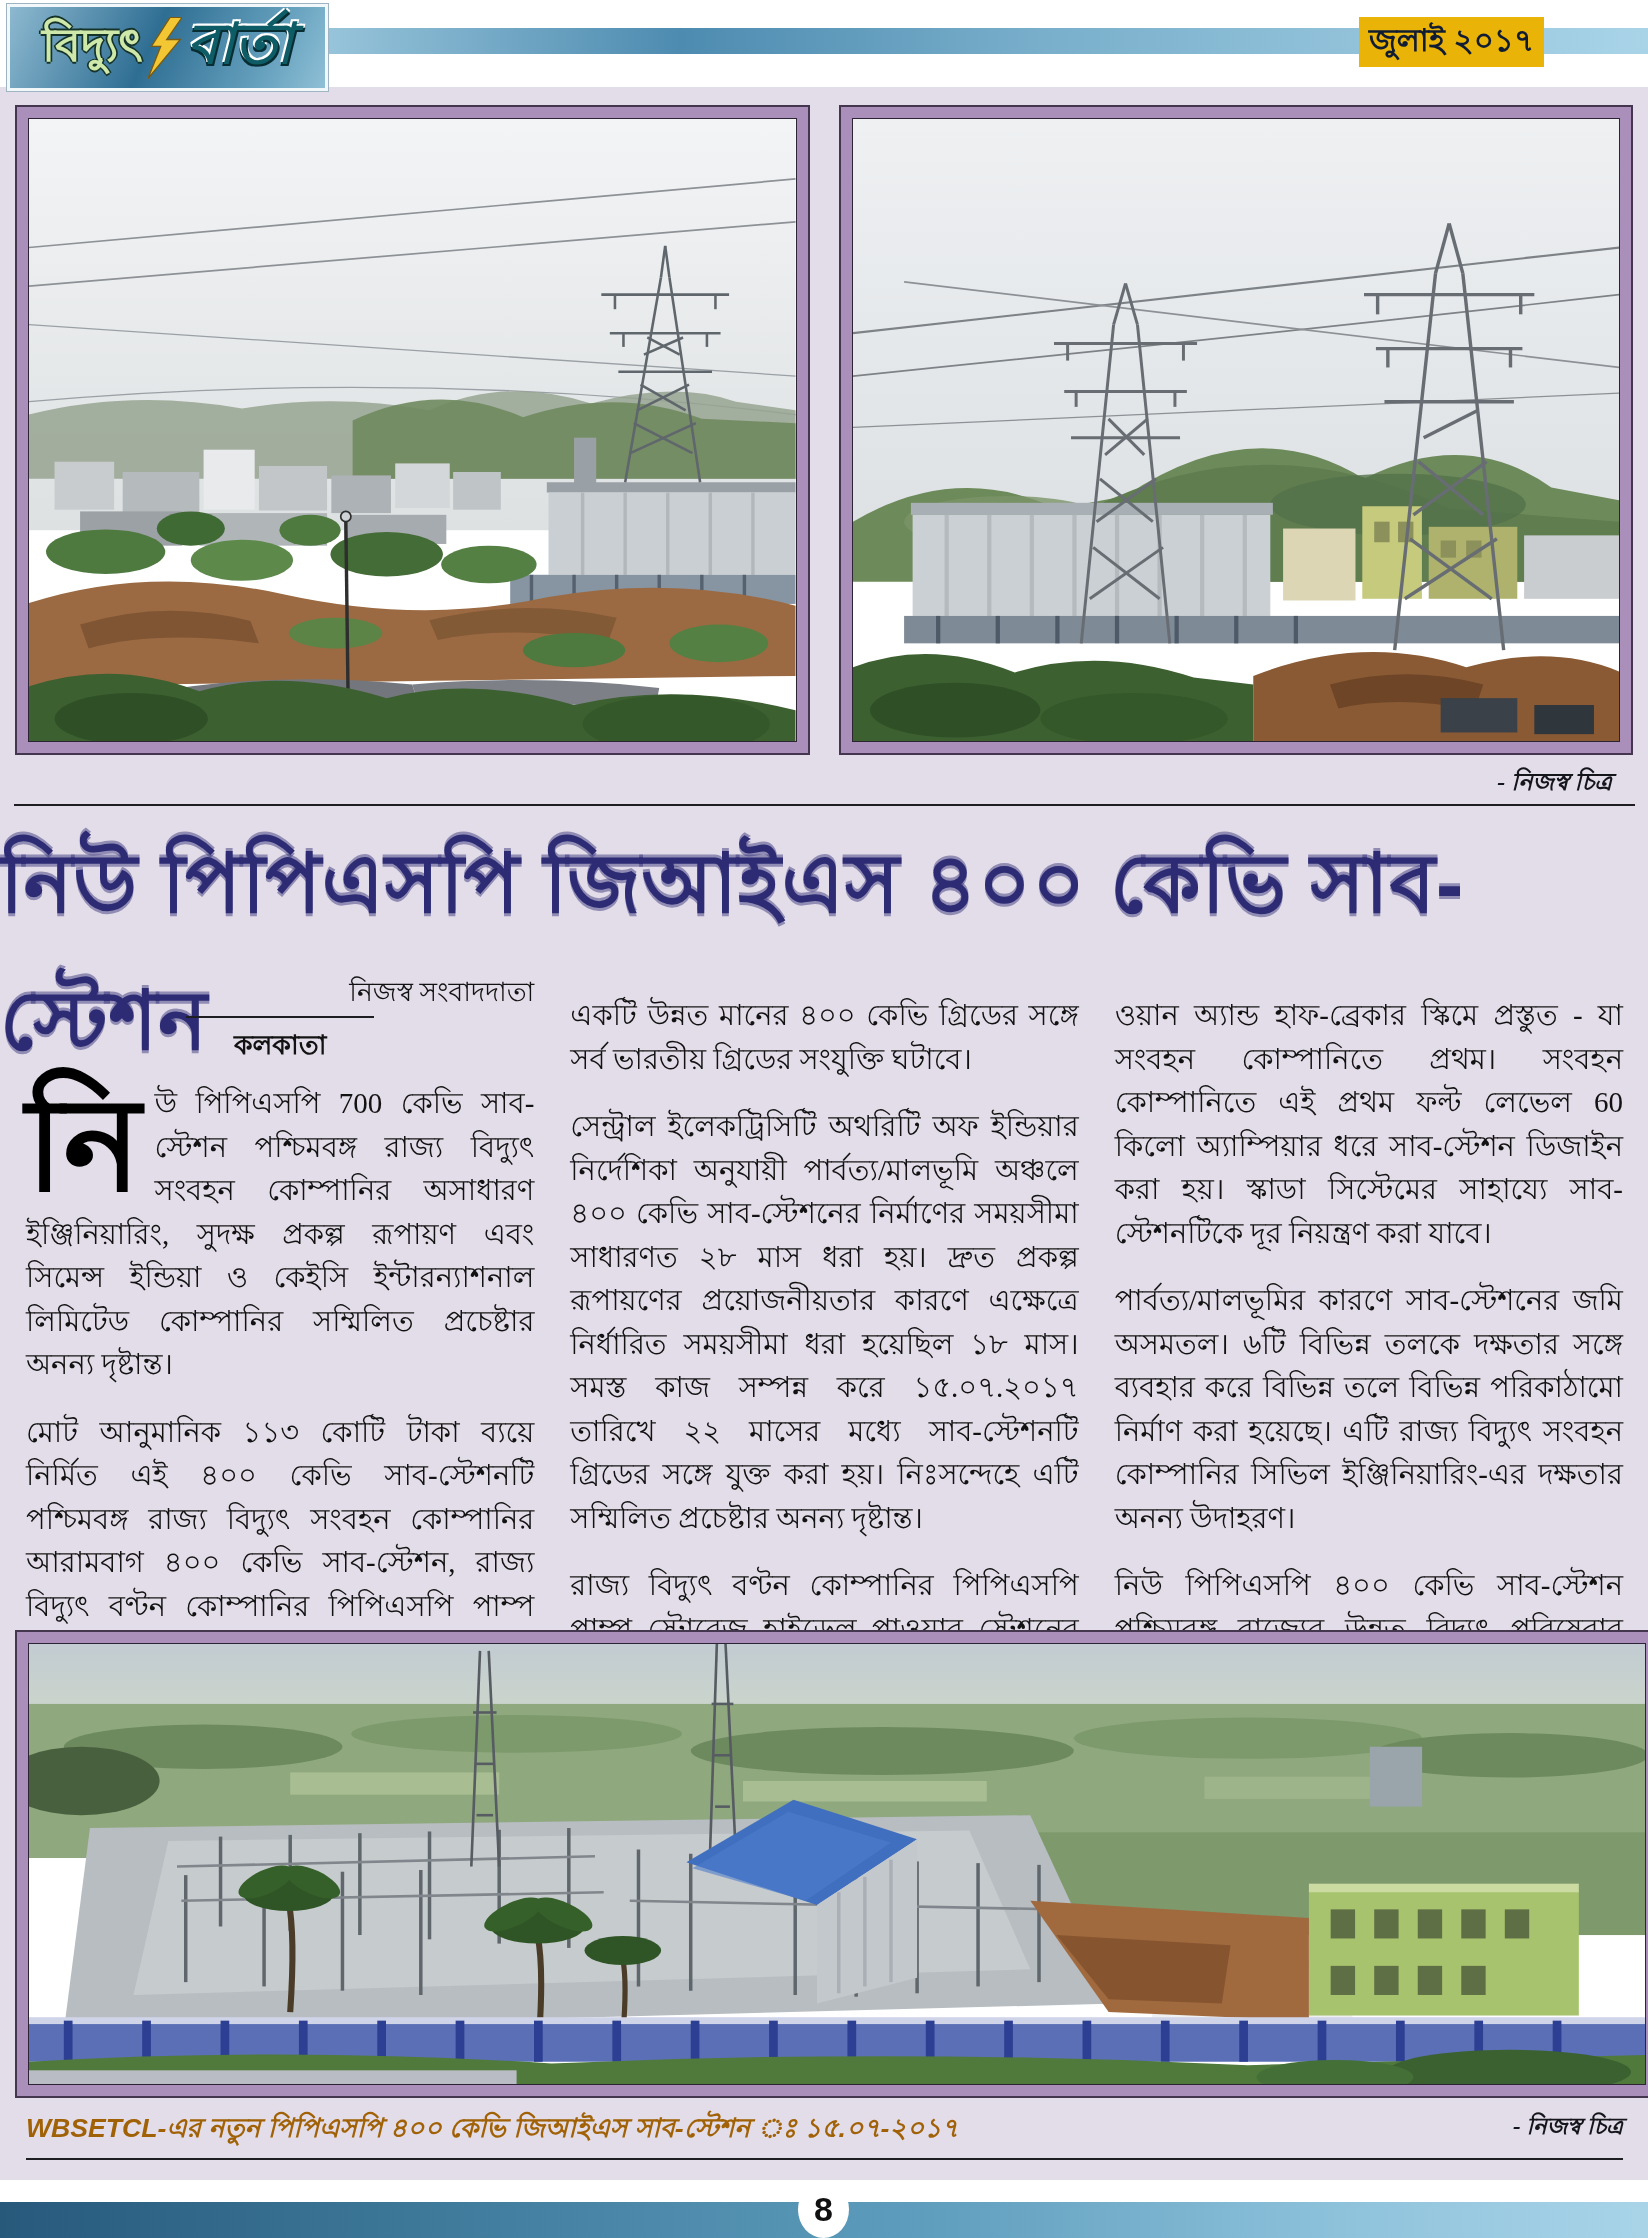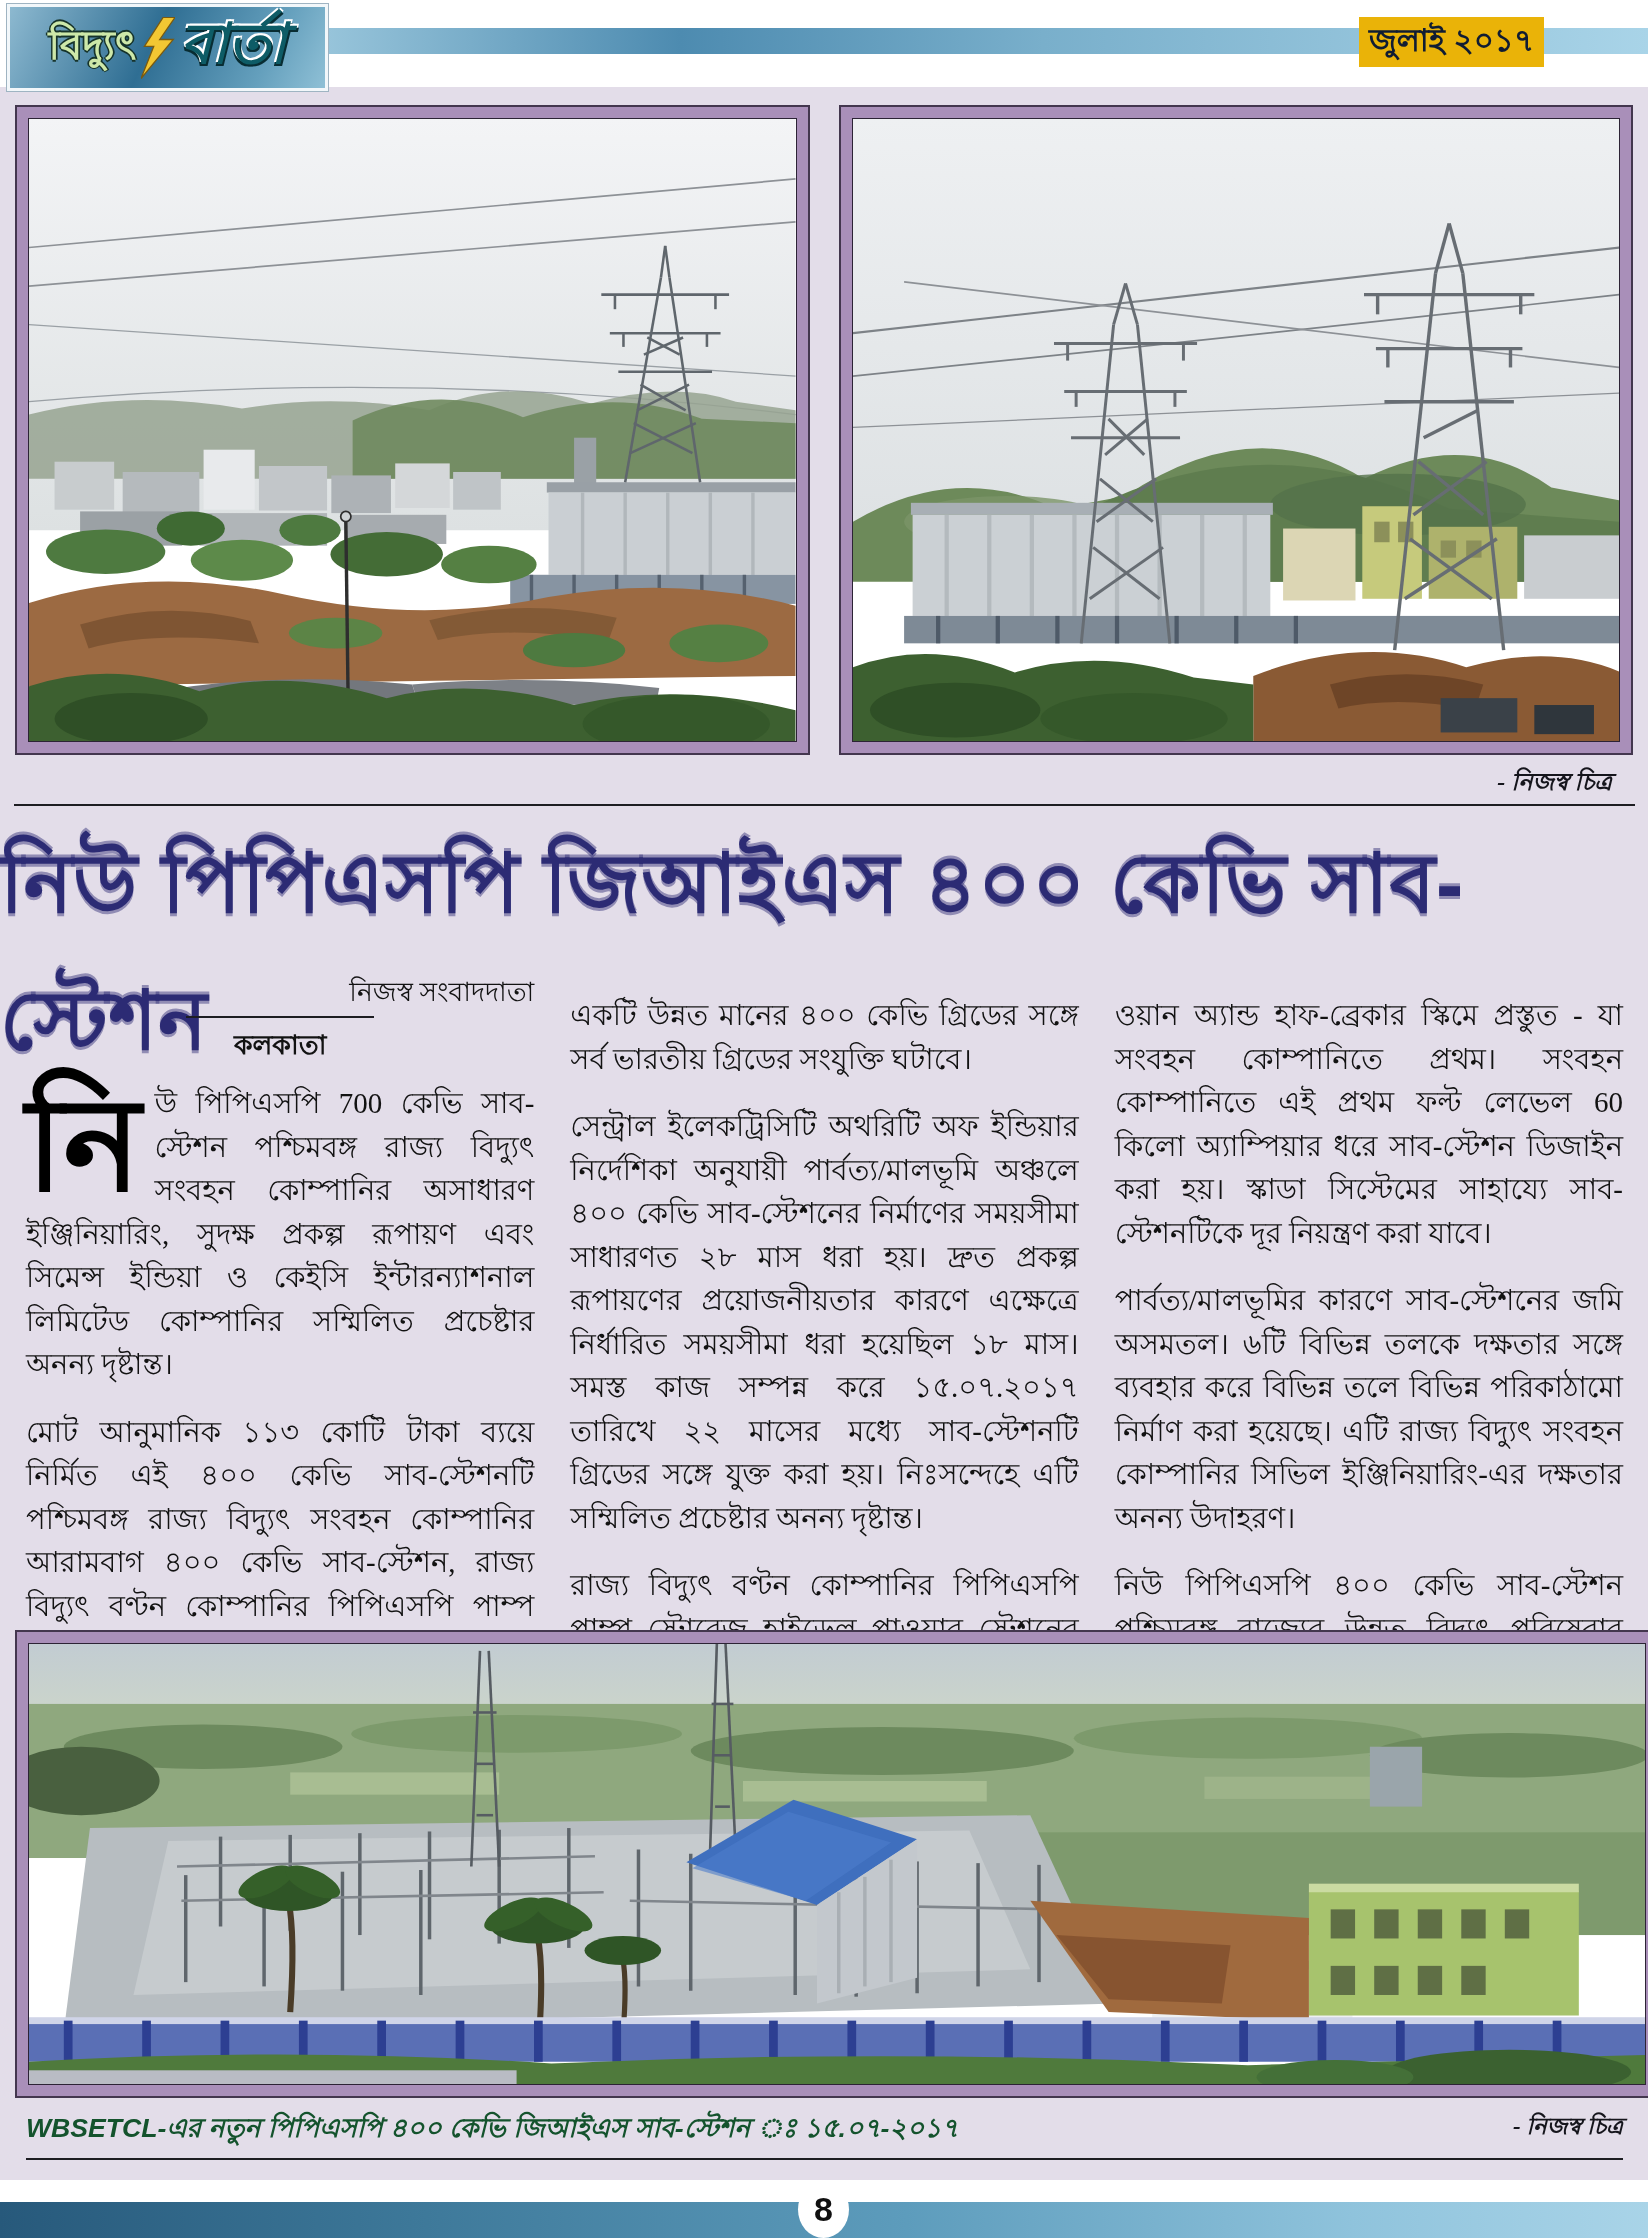--- a/index.html
+++ b/index.html
@@ -9,21 +9,21 @@
   .header{position:absolute;top:0;left:0;width:1648px;height:87px;background:#ffffff;}
   .band{position:absolute;top:28px;left:304px;width:1344px;height:26px;
         background:linear-gradient(90deg,#9cc8dd 0%,#4d8bb0 28%,#79afcb 55%,#a9d4e8 100%);}
   .date-chip{position:absolute;top:17px;left:1359px;width:185px;height:50px;background:#eab308;
              display:flex;align-items:center;justify-content:center;}
   .masthead-date{font-size:31px;font-weight:bold;color:#101c33;font-family:"Liberation Sans",sans-serif;}
   .logo-box{position:absolute;top:4.3px;left:6.9px;width:315px;height:81px;
             background:linear-gradient(115deg,#8db9d0 0%,#2f6e93 45%,#65a0bd 80%,#8fc0d6 100%);
             border:3.4px solid #f2f7fa;outline:0.9px solid #9fb4c2;
             display:flex;align-items:center;justify-content:center;gap:5.1px;}
-  .logo-w1{font-size:40px;font-weight:bold;color:#cde8a9;
+  .logo-w1{font-size:46px;font-weight:bold;color:#cde8a9;
            text-shadow:-1.7px 0 0 #16332a,1.7px 0 0 #16332a,0 -1.7px 0 #16332a,0 1.7px 0 #16332a;}
   .logo-w2{font-size:56px;font-weight:bold;color:#0e5c66;font-style:italic;
            text-shadow:-1.7px -1.7px 0 #fff,1.7px 1.7px 0 #082d33,-1.7px 1.7px 0 #082d33,1.7px -1.7px 0 #fff;}
   .bolt{width:34px;height:62px;flex:0 0 auto;}
   
   .photos-row{position:absolute;top:105px;left:15.4px;width:1618px;display:flex;gap:29px;}
   .photo-frame{flex:1;border:2.6px solid #43364e;background:#a98fb9;padding:11px;}
   .photo-inner{border:1.7px solid #2c2335;background:#fff;line-height:0;}
   .photo-inner svg{display:block;width:100%;}
   .top-caption{position:absolute;top:763px;right:36px;font-style:italic;font-weight:bold;
@@ -43,21 +43,21 @@
   .byline{text-align:right;font-weight:normal;font-size:26.6px;line-height:1.1;}
   .byline-rule{width:188px;height:1.7px;background:#1d1d22;margin:8.6px auto 8.6px;}
   .dateline{text-align:center;font-weight:bold;font-size:26.6px;margin-bottom:3px;}
   .para{margin:16px 0 24px;}
   .dropcap{float:left;font-size:130px;line-height:.8;font-weight:bold;margin:12px 13.7px 0 0;color:#000;}
   .endmark{display:inline-block;width:22px;height:22px;background:#6e6a6e;margin-left:12px;}
   
   .bottom-frame{position:absolute;top:1630px;left:15.4px;width:1618px;}
   .caption-row{position:absolute;top:2108px;left:26px;width:1597px;display:flex;
                justify-content:space-between;align-items:flex-start;}
-  .bottom-caption{font-size:26.6px;font-weight:bold;font-style:italic;color:#14532d;
+  .bottom-caption{font-size:26.6px;font-weight:bold;font-style:italic;color:#a16207;
                   font-family:"Liberation Sans",sans-serif;}
   .bottom-credit{font-size:23px;font-style:italic;font-weight:bold;color:#15151c;}
   
   .white-strip{position:absolute;top:2180px;left:0;width:1648px;height:22px;background:#ffffff;}
   .footer-bar{position:absolute;top:2202px;left:0;width:1648px;height:37px;
               background:linear-gradient(90deg,#27597b 0%,#3d7899 25%,#5d9cbc 55%,#8fc3dc 82%,#a9d4e8 100%);}
   .page-oval{position:absolute;top:2181px;left:798px;width:51px;height:57px;background:#ffffff;
              border-radius:50%;display:flex;align-items:center;justify-content:center;z-index:4;}
   .page-num{font-size:34px;font-weight:bold;color:#101010;font-family:"Liberation Sans",sans-serif;}
 </style>

